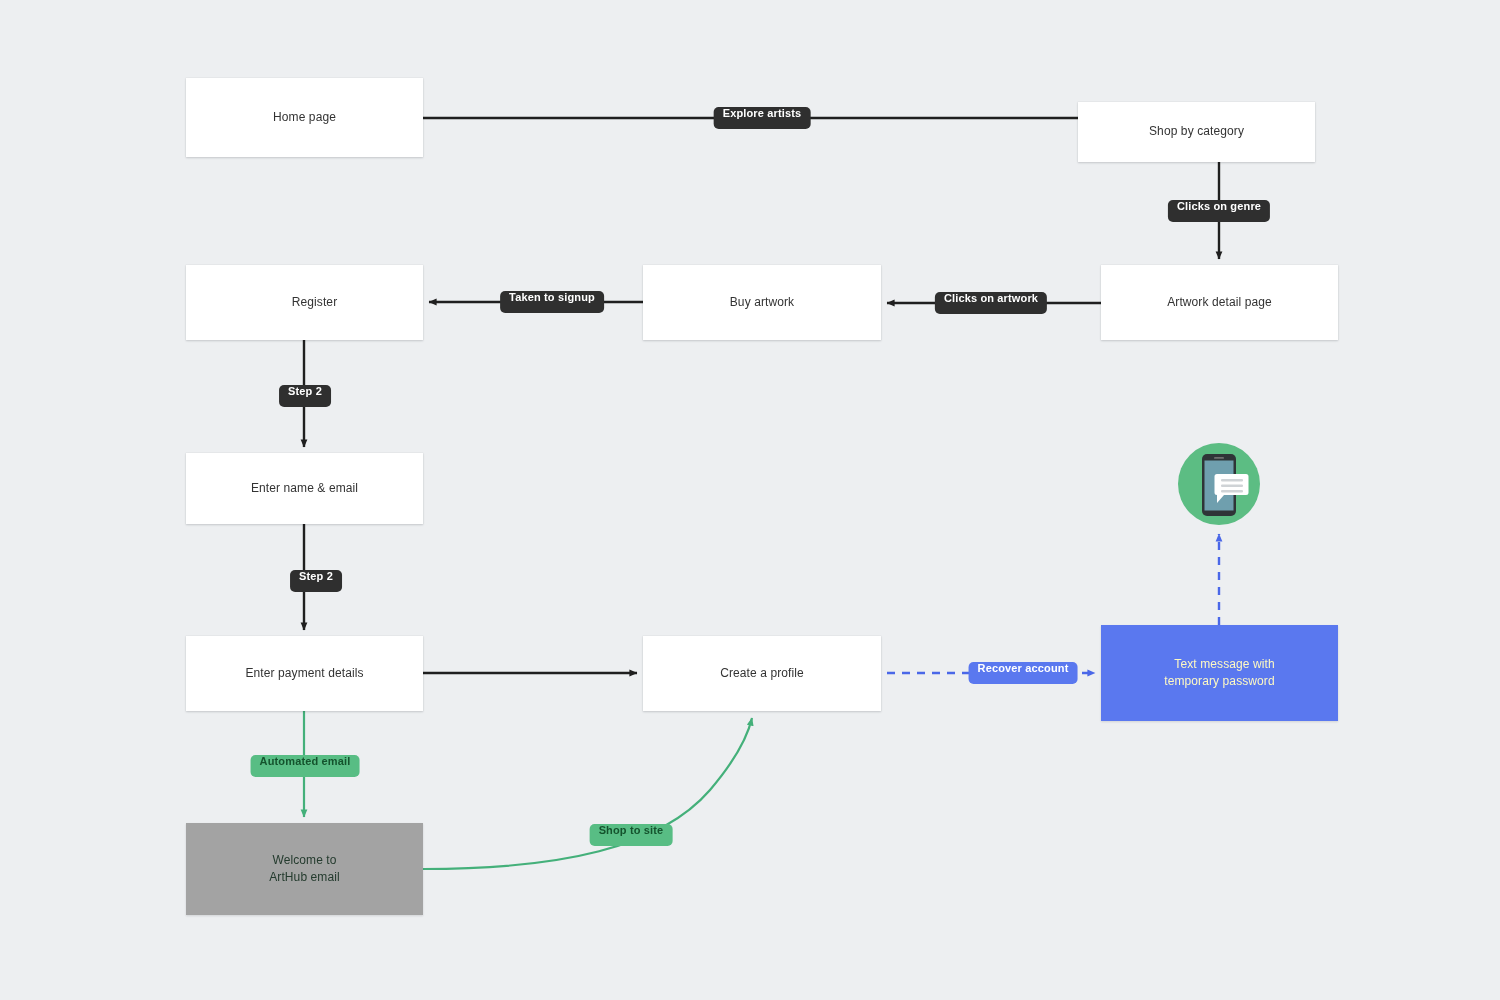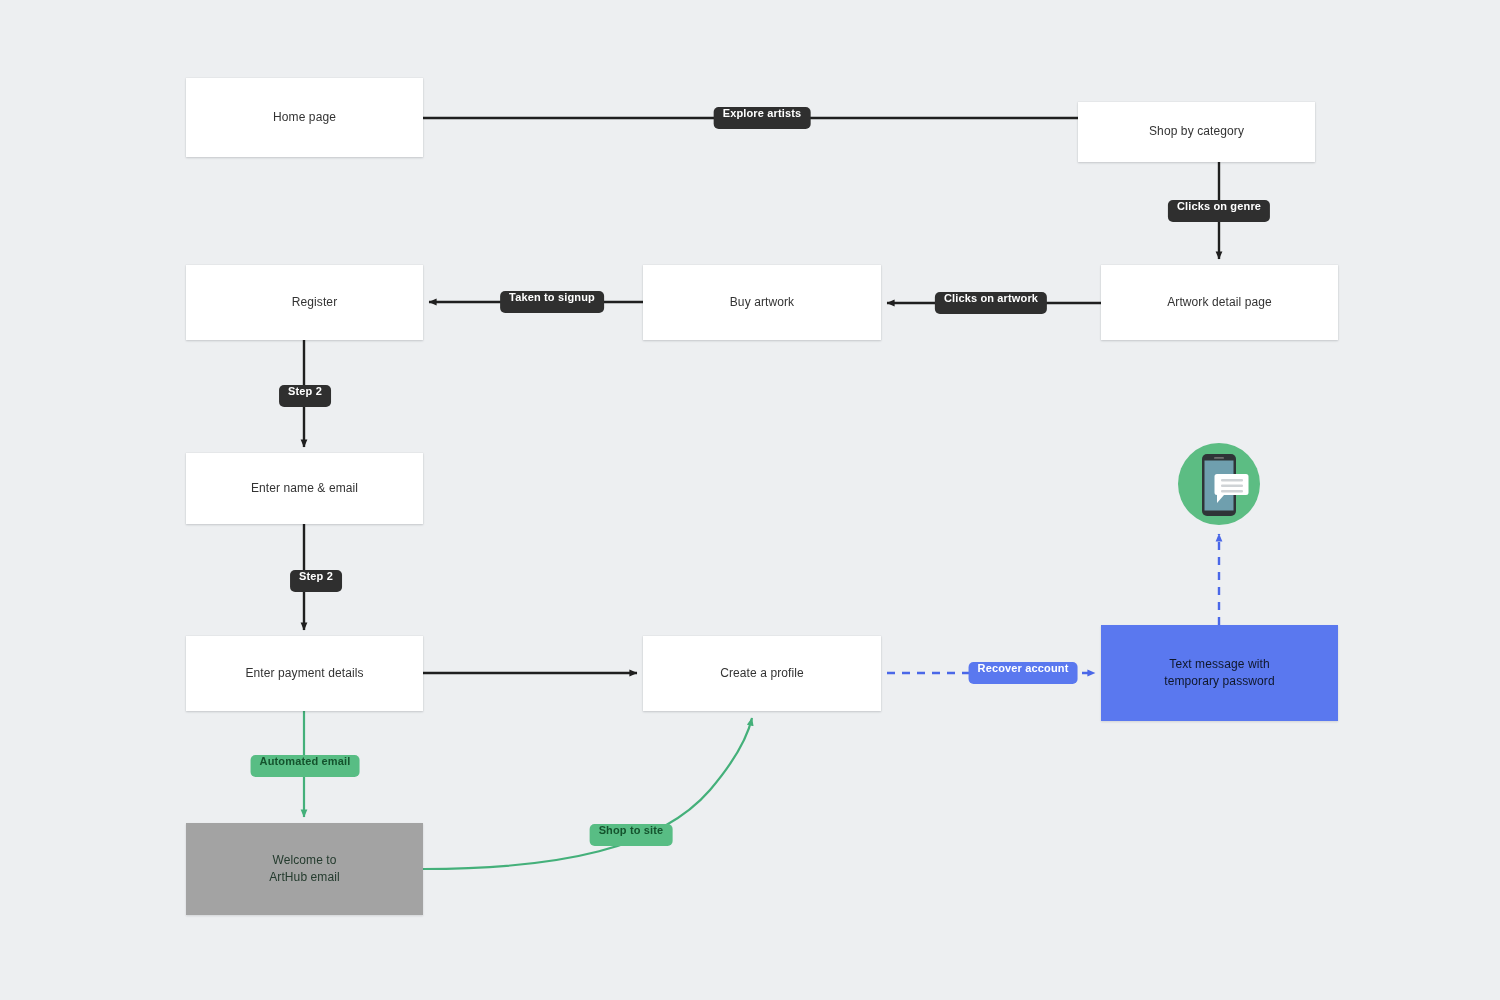--- a/index.html
+++ b/index.html
@@ -44,22 +44,23 @@
     color: #333333;
     box-shadow: 0 1px 2px rgba(20,25,30,0.16), 0 0 0 0.5px rgba(20,25,30,0.045);
   }
   .node.green {
     background: #a3a3a3;
     color: #243b2e;
     box-shadow: 0 1px 2px rgba(20,25,30,0.13);
   }
   .node.blue {
     background: #5a78ef;
-    color: #0f172a;
+    color: #fef9c3;
     box-shadow: 0 1px 2px rgba(20,25,30,0.13);
+    text-align: right;
   }
   .node-label {
     display: block;
     white-space: pre-line;
   }
 
   
   .pill {
     position: absolute;
     box-sizing: border-box;

